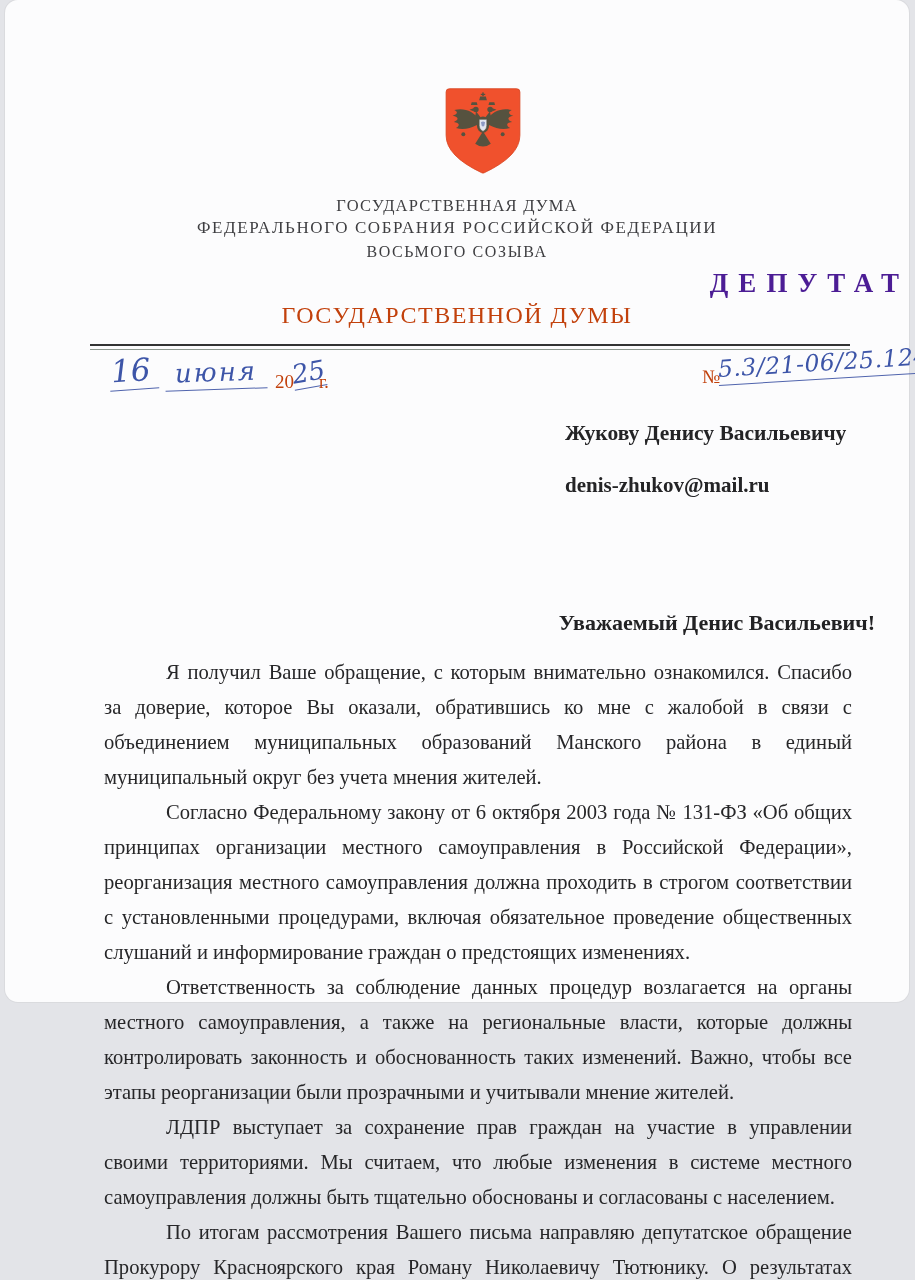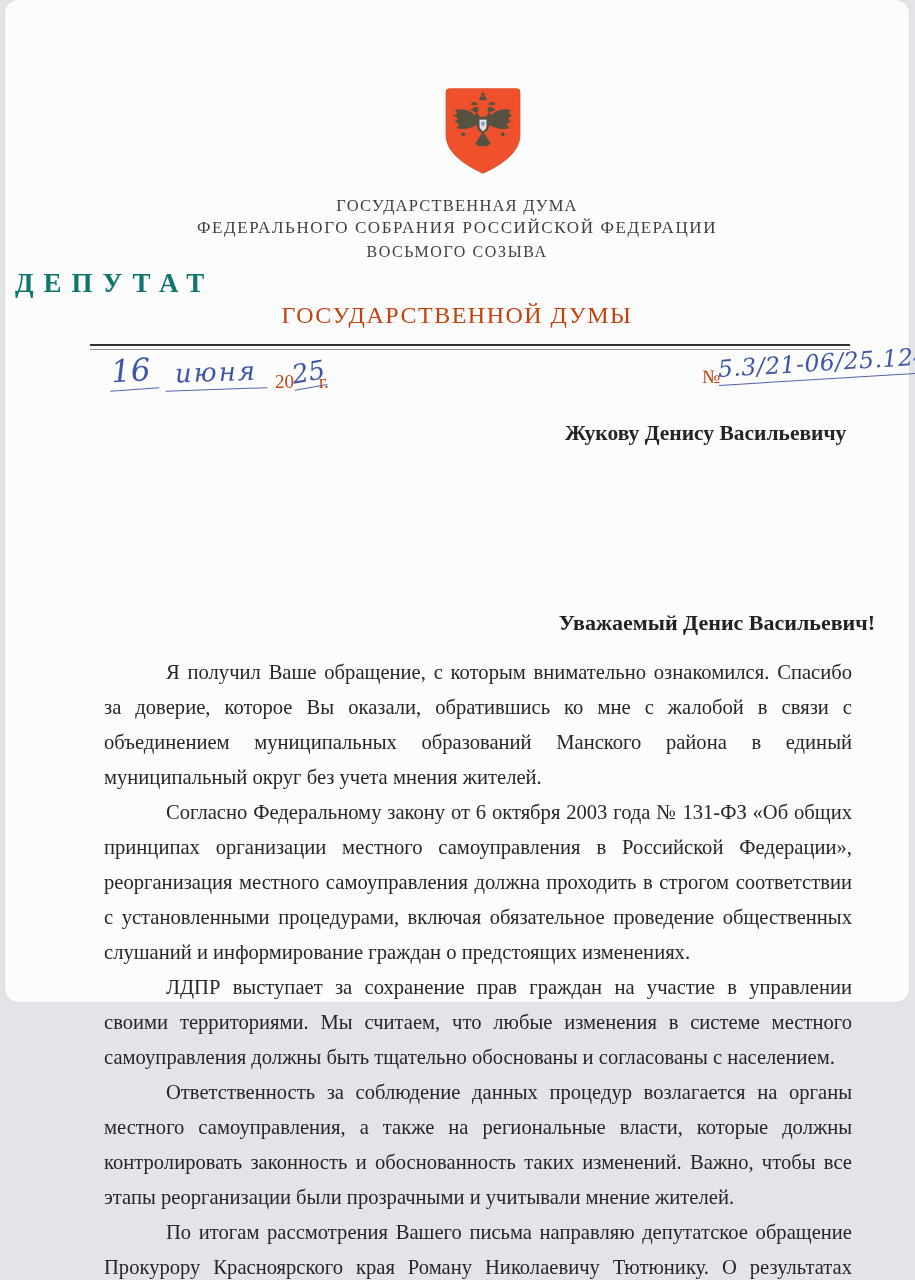--- a/index.html
+++ b/index.html
@@ -17,22 +17,22 @@
     border-radius:13px;
     box-shadow:0 0 0 1px rgba(0,0,0,0.04);
   }
   
   .emblem{position:absolute;left:437px;top:86px;width:82px;height:94px;}
   .org-line{position:absolute;left:0;width:100%;text-align:center;color:#3e3e41;white-space:nowrap;}
   .org-line1{top:196px;font-size:16.5px;letter-spacing:1.2px;}
   .org-line2{top:218px;font-size:17px;letter-spacing:1.6px;}
   .org-line3{top:243px;font-size:16px;letter-spacing:1.6px;}
   .deputy-title{
-    position:absolute;left:0;top:268px;width:100%;text-align:left;
-    font-size:27px;font-weight:bold;letter-spacing:10px;color:#0f766e;
+    position:absolute;left:0;top:268px;width:100%;text-align:right;
+    font-size:27px;font-weight:bold;letter-spacing:10px;color:#4c1d95;
     text-indent:10px;
   }
   .deputy-subtitle{
     position:absolute;left:0;top:302px;width:100%;text-align:center;
     font-size:24px;letter-spacing:1.5px;color:#c2410c;
   }
   .rule{
     position:absolute;left:85px;top:344px;width:760px;height:3px;
     border-top:2px solid #333334;
     border-bottom:1px solid #8d978f;
@@ -125,24 +125,25 @@
   <span class="hw hw-day">16</span>
   <span class="hw hw-month">июня</span>
   <span class="printed yr-prefix">20</span>
   <span class="hw hw-year">25</span>
   <span class="printed yr-label">г.</span>
 
   <span class="printed num-sign">№</span>
   <span class="hw hw-number">5.3/21-06/25.1241</span>
 
   <div class="recipient-name">Жукову Денису Васильевичу</div>
+  <div class="recipient-email">denis-zhukov@mail.ru</div>
 
   <div class="salutation">Уважаемый Денис Васильевич!</div>
 
   <div class="letter-body">
       <p>Я получил Ваше обращение, с которым внимательно ознакомился. Спасибо за доверие, которое Вы оказали, обратившись ко мне с жалобой в связи с объединением муниципальных образований Манского района в единый муниципальный округ без учета мнения жителей.</p>
       <p>Согласно Федеральному закону от 6 октября 2003 года № 131-ФЗ «Об общих принципах организации местного самоуправления в Российской Федерации», реорганизация местного самоуправления должна проходить в строгом соответствии с установленными процедурами, включая обязательное проведение общественных слушаний и информирование граждан о предстоящих изменениях.</p>
+      <p>Ответственность за соблюдение данных процедур возлагается на органы местного самоуправления, а также на региональные власти, которые должны контролировать законность и обоснованность таких изменений. Важно, чтобы все этапы реорганизации были прозрачными и учитывали мнение жителей.</p>
       <p>ЛДПР выступает за сохранение прав граждан на участие в управлении своими территориями. Мы считаем, что любые изменения в системе местного самоуправления должны быть тщательно обоснованы и согласованы с населением.</p>
-      <p>Ответственность за соблюдение данных процедур возлагается на органы местного самоуправления, а также на региональные власти, которые должны контролировать законность и обоснованность таких изменений. Важно, чтобы все этапы реорганизации были прозрачными и учитывали мнение жителей.</p>
       <p>По итогам рассмотрения Вашего письма направляю депутатское обращение Прокурору Красноярского края Роману Николаевичу Тютюнику. О результатах рассмотрения Вы будете проинформированы.</p>
     </div>
 
 </div>
 
 </body></html>

